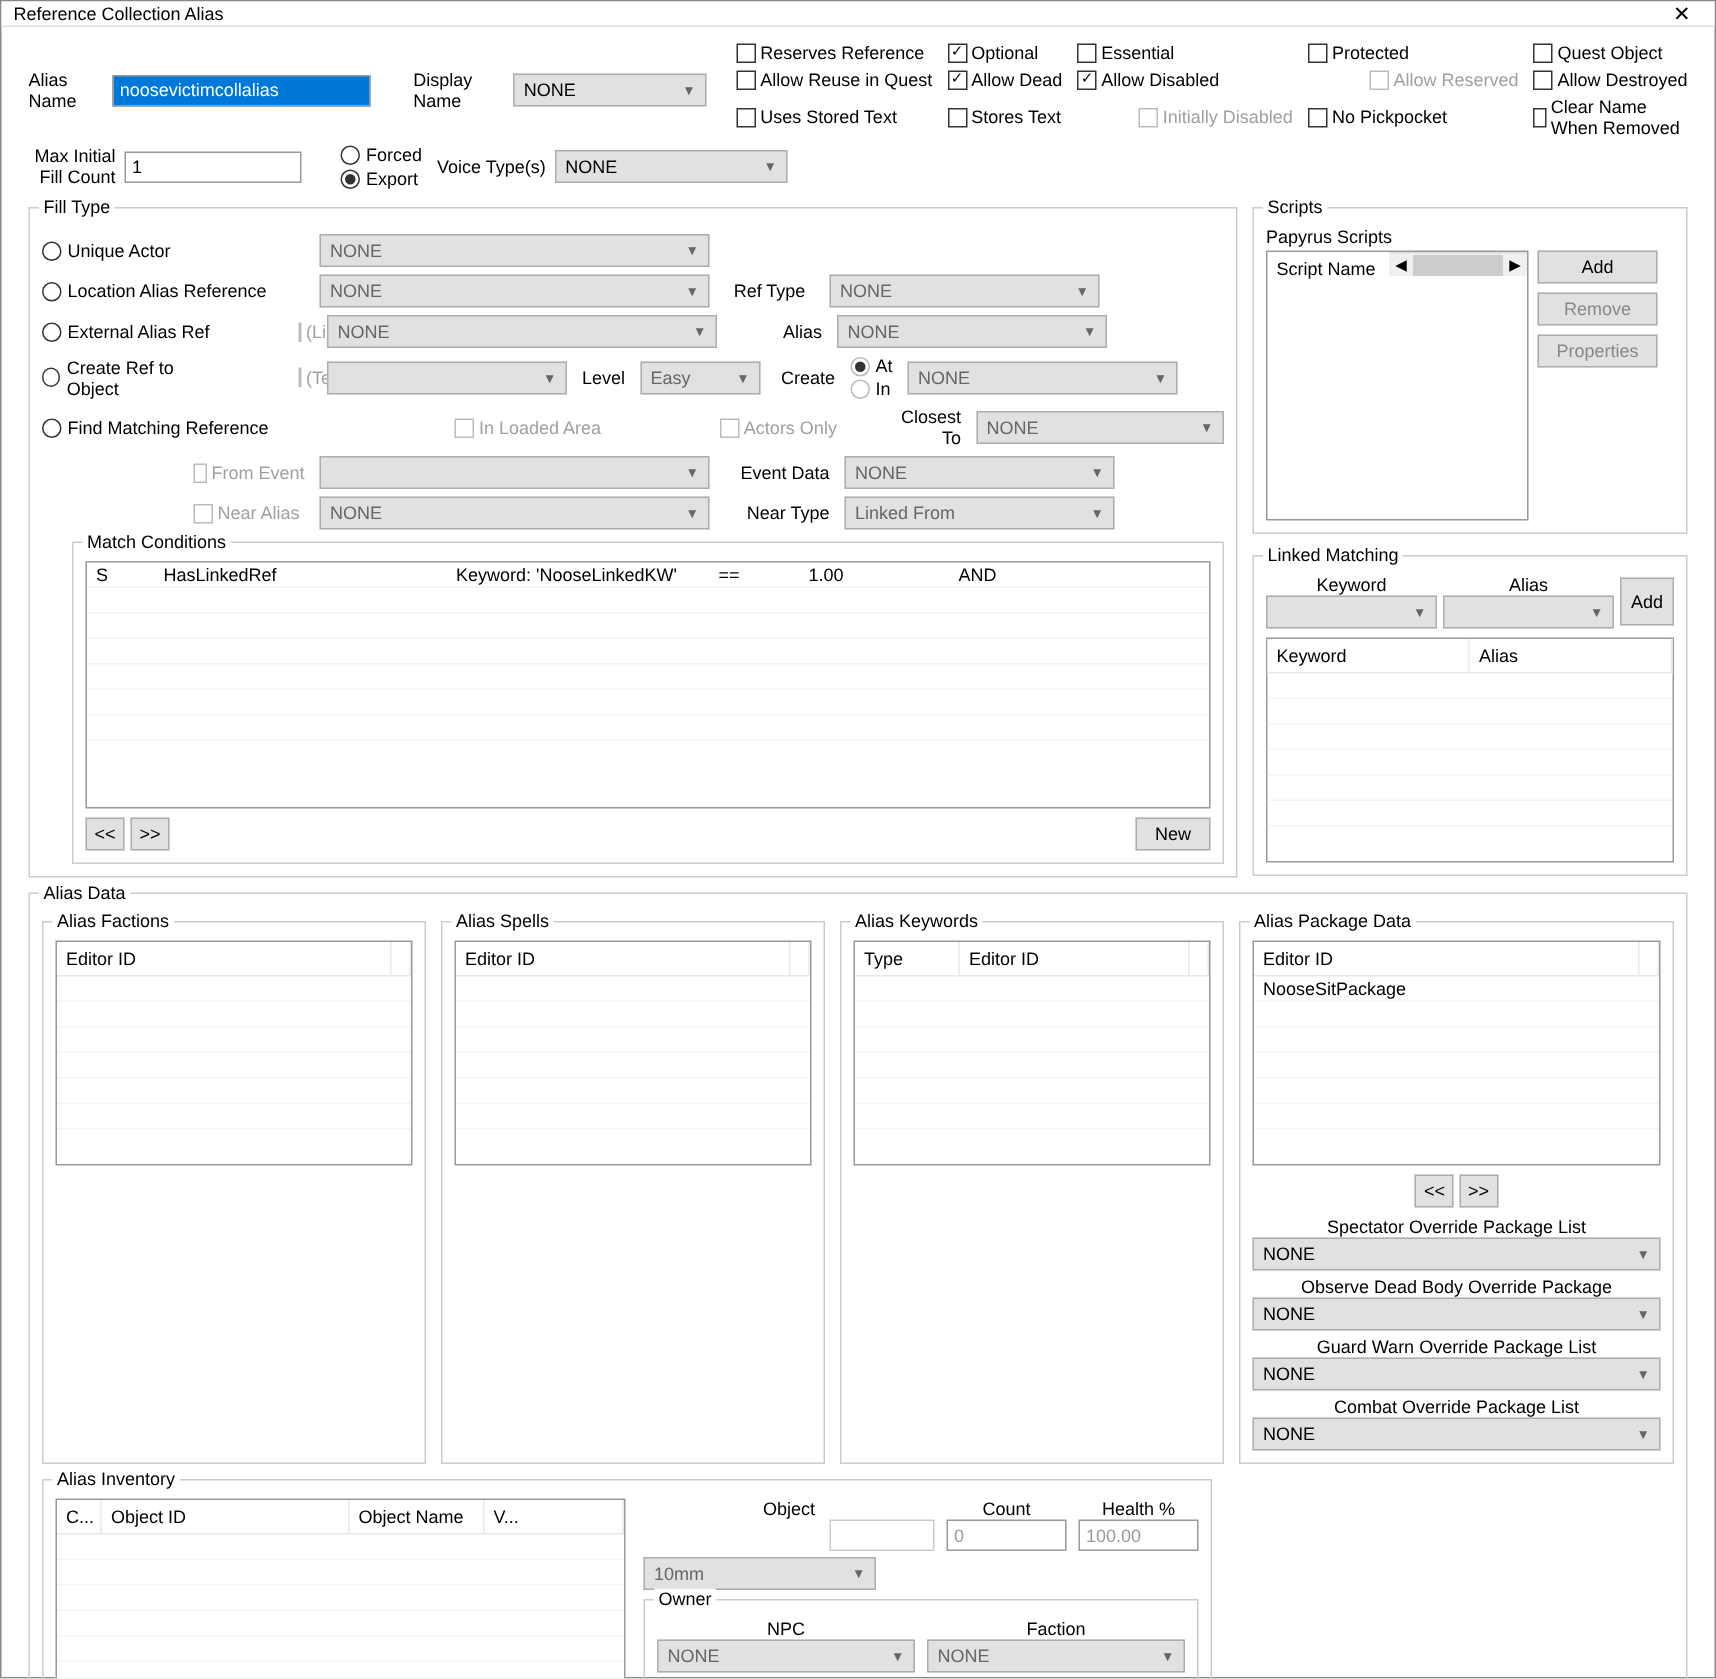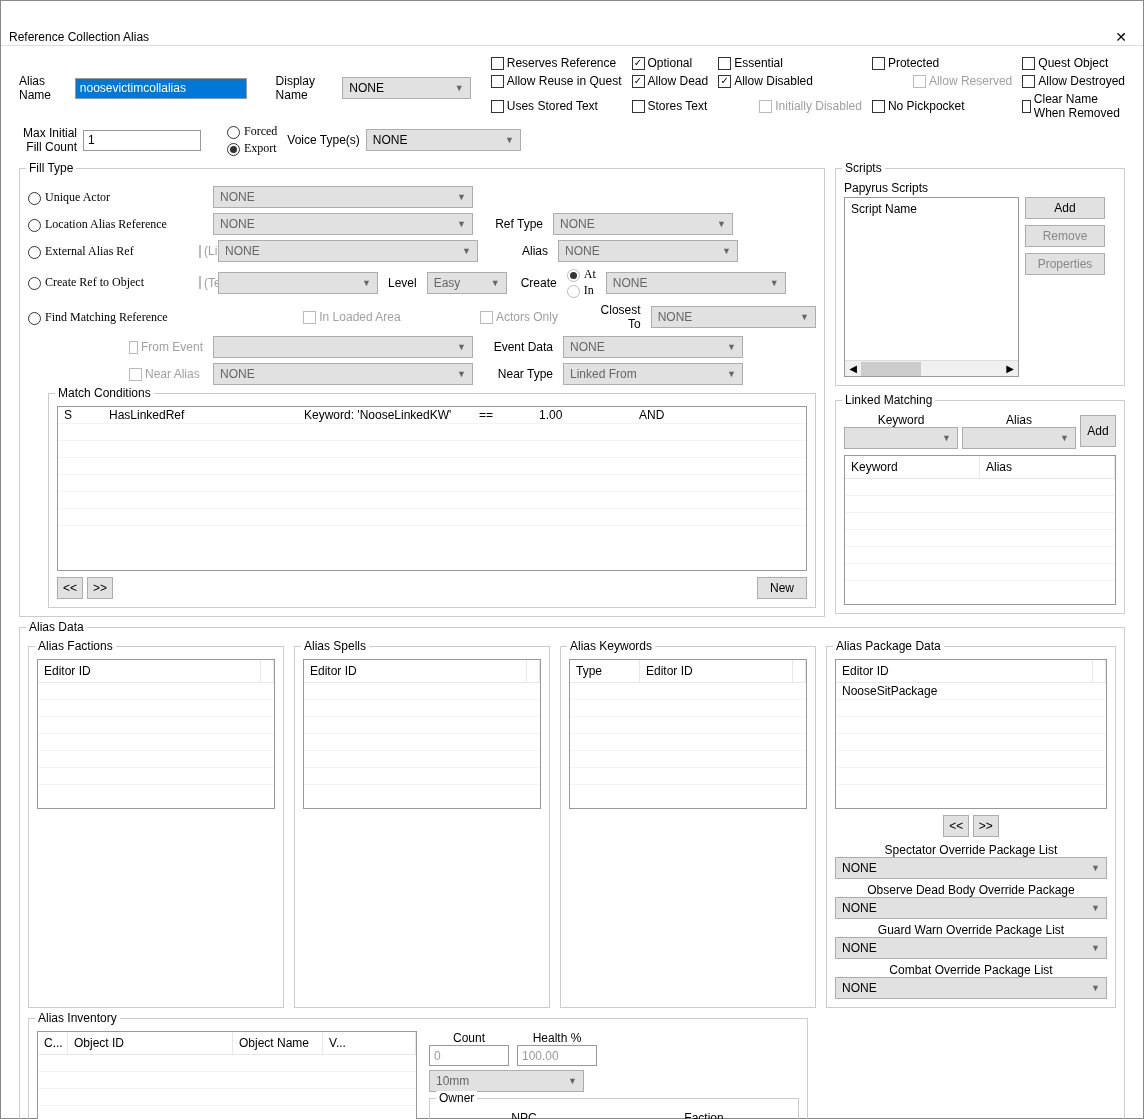--- a/index.html
+++ b/index.html
@@ -21,21 +21,20 @@
   flex-direction: column;
 }
 .titlebar {
   height: 28px;
   background: #fff;
   border-bottom: 1px solid #ddd;
   display: flex;
   align-items: center;
   padding: 0 8px;
   justify-content: space-between;
-  margin-top: 28px;
 }
 .titlebar .title { font-size: 12px; }
 .titlebar .close {
   font-size: 14px;
   cursor: default;
   padding: 0 8px;
 }
 .content {
   flex: 1;
   padding: 10px 18px;
@@ -74,21 +73,21 @@
   background: #fff;
   display: flex;
   align-items: center;
   justify-content: center;
   font-size: 10px;
   line-height: 1;
 }
 .checkbox-box.checked::after { content: "✓"; }
 .checkbox-box.disabled { border-color: #bbb; }
 .checkbox-wrap.disabled { color: #a0a0a0; padding-left: 41px; }
-.radio-wrap { display: flex; align-items: flex-end; gap: 4px; font-size: 12px; font-family: Liberation Serif, serif; }
+.radio-wrap { display: flex; align-items: center; gap: 4px; font-size: 12px; }
 .radio-box {
   width: 13px; height: 13px; border: 1px solid #333; border-radius: 50%;
   display: flex; align-items: center; justify-content: center;
 }
 .radio-box.selected::after {
   content: ""; width: 7px; height: 7px; border-radius: 50%; background: #333;
 }
 .radio-box.disabled { border-color: #bbb; }
 .groupbox {
   border: 1px solid #ccc;
@@ -276,21 +275,21 @@
 
         <div class="row" style="gap:10px;margin-top:5px;">
           <label class="radio-wrap" style="width:175px;">
               <span class="radio-box"></span>
               <span>Location Alias Reference</span>
             </label>
           <div class="combo" style="width:260px;">
               <span>NONE</span>
               <span class="arrow">▼</span>
             </div>
-          <span class="label" style="width:60px;text-align:right;">Ref Type</span>
+          <span class="label" style="width:60px;text-align:center;">Ref Type</span>
           <div class="combo" style="width:180px;">
               <span>NONE</span>
               <span class="arrow">▼</span>
             </div>
         </div>
 
         <div class="row" style="gap:10px;margin-top:5px;">
           <label class="radio-wrap" style="width:120px;">
               <span class="radio-box"></span>
               <span>External Alias Ref</span>
@@ -427,21 +426,21 @@
             <button class="btn" style="width:50px;">New</button>
           </div>
         </div>
       </div>
 
       <div style="width:290px;display:flex;flex-direction:column;gap:8px;">
         <div class="groupbox">
           <span class="legend">Scripts</span>
           <div class="label" style="margin-bottom:2px;">Papyrus Scripts</div>
           <div style="display:flex;gap:6px;">
-            <div class="table" style="width:175px;height:180px;display:flex;flex-direction:column;">
+            <div class="table" style="width:175px;height:180px;display:flex;flex-direction:row;">
               <div style="padding:4px 6px;">Script Name</div>
               <div style="flex:1;"></div>
               <div class="scrollbar-bottom">
                 <span class="arrow">◀</span>
                 <div class="track">
                     <div class="thumb"></div>
                   </div>
                 <span class="arrow">▶</span>
               </div>
             </div>
@@ -607,20 +606,24 @@
             <div class="tbody">
                 <div class="tr"></div>
                 <div class="tr"></div>
                 <div class="tr"></div>
                 <div class="tr"></div>
                 <div class="tr"></div>
               </div>
           </div>
           <div style="flex:1;">
             <div class="row" style="gap:8px;align-items:flex-end;">
+              <div style="flex:1;">
+                <div class="label" style="text-align:center;">Object</div>
+                <input class="text-input" style="width: 70px; float: right; border-color: rgb(204, 204, 204);" disabled="">
+              </div>
               <div style="width:80px;">
                 <div class="label" style="text-align:center;">Count</div>
                 <input class="text-input" style="width: 80px; color: rgb(153, 153, 153);" disabled="" value="0">
               </div>
               <div style="width:80px;">
                 <div class="label" style="text-align:center;">Health %</div>
                 <input class="text-input" style="width: 80px; color: rgb(153, 153, 153);" disabled="" value="100.00">
               </div>
             </div>
             <div class="combo" style="width:155px;margin-top:4px;">

